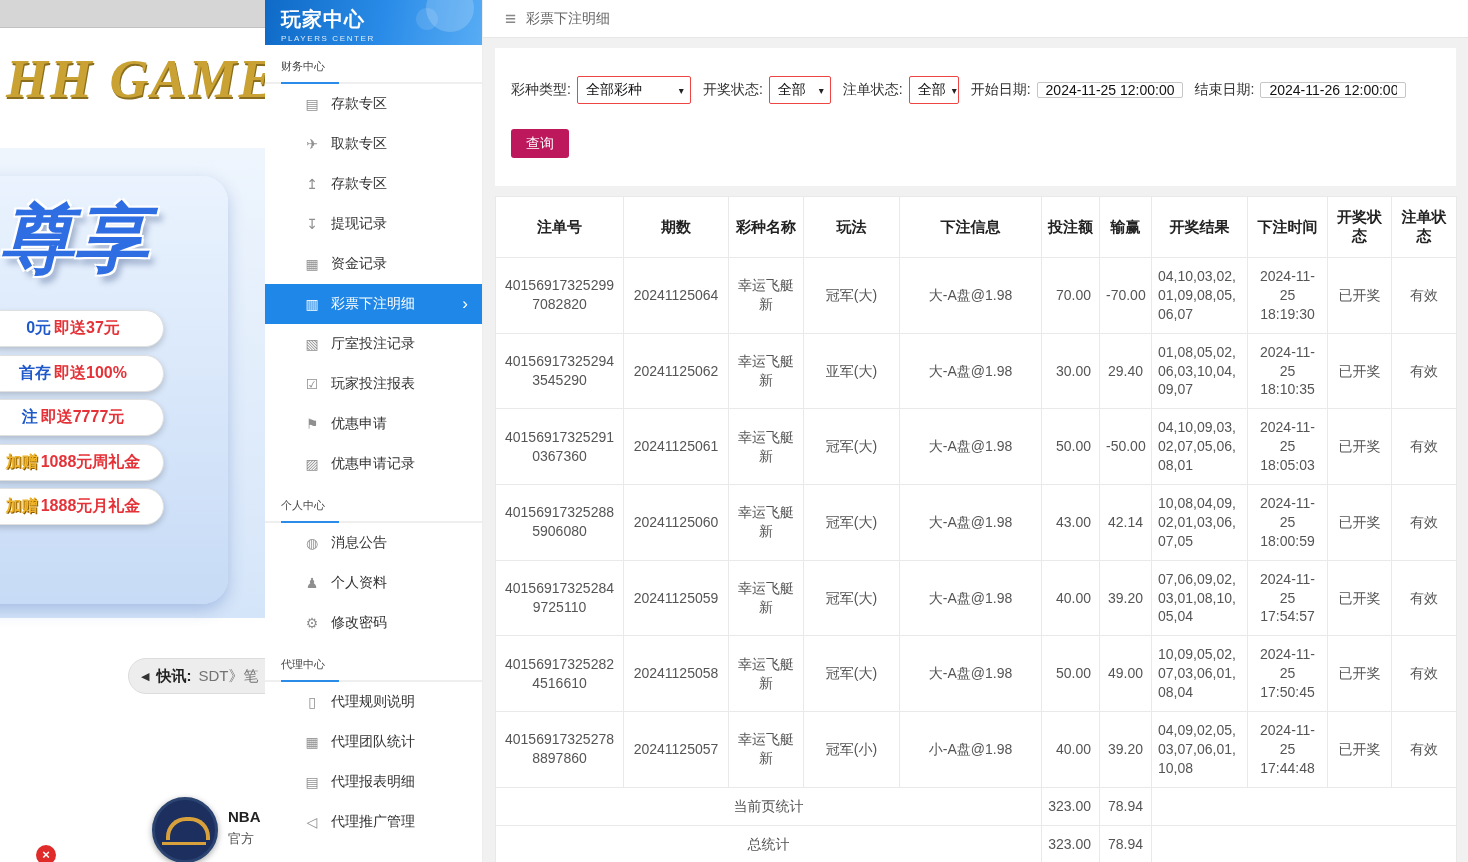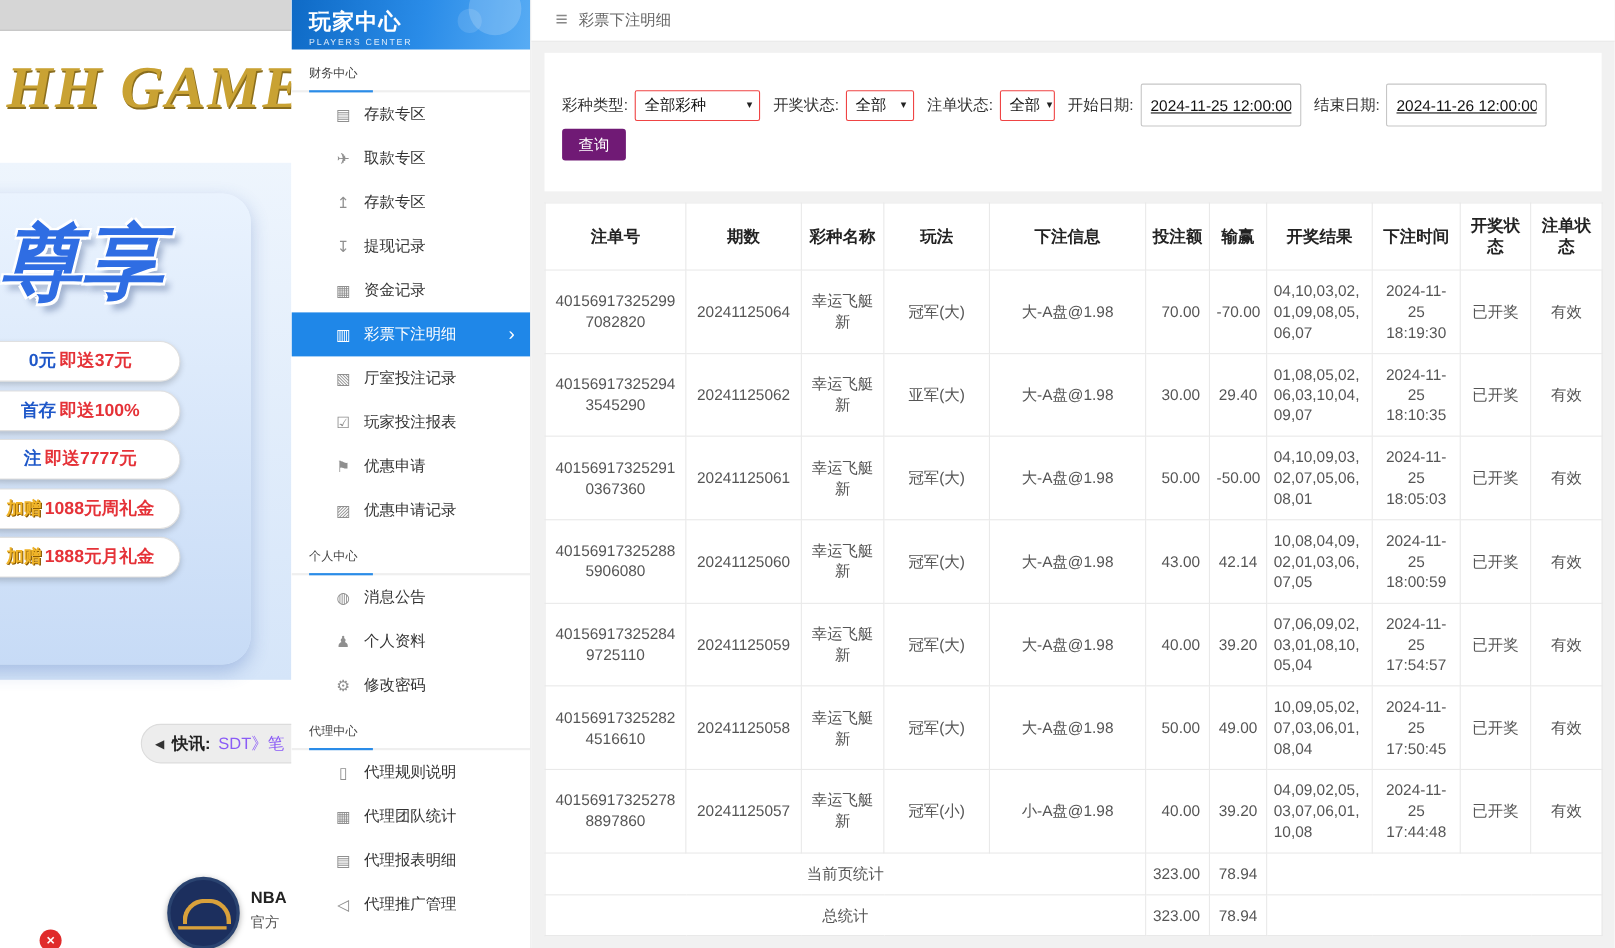--- a/index.html
+++ b/index.html
@@ -20,21 +20,21 @@
   .pp-prefix.blue { color:#1f58c9; }
   .pp-prefix.gold { color:#f0b428; text-shadow:1px 1px 0 #8a5a00; }
   .pp-text { color:#e53238; }
   .bg-hgame { position:absolute; left:2px; top:390px; display:flex; align-items:center; gap:10px; color:#15307a;
     font-family:"Liberation Serif",serif; font-style:italic; font-weight:900; font-size:26px; white-space:nowrap; }
   .bg-hgame .dash { display:inline-block; width:92px; height:4px; background:#15307a; }
   .bg-ticker { position:absolute; left:128px; top:658px; width:160px; height:36px; background:#ededed; border:1px solid #dcdcdc; border-radius:18px;
     display:flex; align-items:center; padding-left:12px; gap:7px; font-size:15px; white-space:nowrap; overflow:hidden; }
   .speaker { font-size:11px; color:#333; }
   .tick-label { font-weight:bold; color:#222; }
-  .tick-text { color:#8b5cf6; }
+  .tick-text { color:#737373; }
   .nba-logo { position:absolute; left:152px; top:797px; width:66px; height:66px; border-radius:50%; background:#1c2f5e; border:3px solid #2a4370; box-shadow:0 2px 6px rgba(0,0,0,.35); }
   .nba-logo::before { content:""; position:absolute; left:11px; top:17px; width:36px; height:19px; border:4px solid #d9a13b; border-bottom:none; border-radius:20px 20px 0 0; }
   .nba-logo::after { content:""; position:absolute; left:7px; bottom:15px; width:44px; height:3px; background:#d9a13b; }
   .nba-text { position:absolute; left:228px; top:806px; line-height:1.5; }
   .nba-t1 { font-weight:bold; font-size:15px; color:#222; }
   .nba-t2 { font-size:13px; color:#555; }
   .bg-close { position:absolute; left:36px; top:845px; width:20px; height:20px; border-radius:50%; background:#e02b2b; color:#fff; font-size:13px; line-height:19px; text-align:center; font-weight:bold; cursor:pointer; }
 
   
   .sidebar { position:absolute; left:265px; top:0; width:218px; height:862px; background:#fff; border-right:1px solid #ededed; overflow:hidden; }
@@ -59,22 +59,22 @@
   .topbar-title { font-size:14px; color:#666; }
 
   .filter-card { margin:10px 12px; background:#fff; padding:28px 16px; }
   .filter-row { display:flex; align-items:center; flex-wrap:nowrap; font-size:14px; color:#333; white-space:nowrap; }
   .f-label { margin:0 6px 0 12px; }
   .f-label:first-child { margin-left:0; }
   .fake-select { display:inline-flex; align-items:center; justify-content:space-between; border:1px solid #ef4444; border-radius:2px; background:#fff;
     padding:4px 6px 4px 8px; font-size:14px; color:#111; height:28px; cursor:pointer; }
   .w112 { width:114px; } .w60 { width:62px; } .w48 { width:50px; }
   .sel-arrow { font-size:10px; color:#222; margin-left:6px; }
-  .date-input { border:1px solid #c6c6c6; border-radius:2px; padding:4px 8px; font-size:14px; color:#111; width:146px; height:39px; background:#fff; font-family:inherit;text-decoration:underline; }
-  .query-btn { margin-top:2px; background:#701a75; color:#fff; border:none; border-radius:3px; padding:0 15px; height:29px; font-size:14px; cursor:pointer; font-family:inherit; }
+  .date-input { border:1px solid #c6c6c6; border-radius:2px; padding:4px 8px; font-size:14px; color:#111; width:146px; height:16px; background:#fff; font-family:inherit; }
+  .query-btn { margin-top:25px; background:#be185d; color:#fff; border:none; border-radius:3px; padding:0 15px; height:29px; font-size:14px; cursor:pointer; font-family:inherit; }
 
   .table-card { margin:0 12px; background:#fff; }
   table { width:100%; border-collapse:collapse; table-layout:fixed; }
   th { border:1px solid #e9e9e9; padding:11px 4px; font-size:15px; color:#222; font-weight:bold; background:#fff; text-align:center; }
   td { border:1px solid #e9e9e9; padding:9px 6px; font-size:14px; color:#555; line-height:1.35; vertical-align:middle; }
   .c-center { text-align:center; } .c-right { text-align:right; padding-right:8px; } .c-left { text-align:left; }
   .b-all { word-break:break-all; }
 
   .footer-card { margin:12px; background:#fff; height:46px; display:flex; align-items:center; justify-content:space-between; padding:0 16px; font-size:14px; color:#333; }
   .pager { display:flex; align-items:center; gap:10px; }

